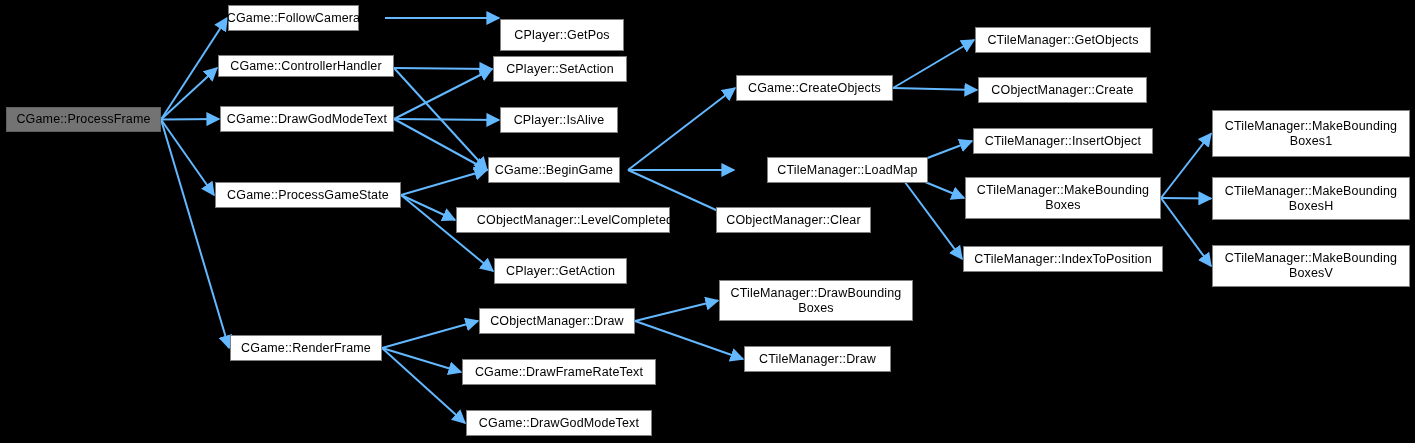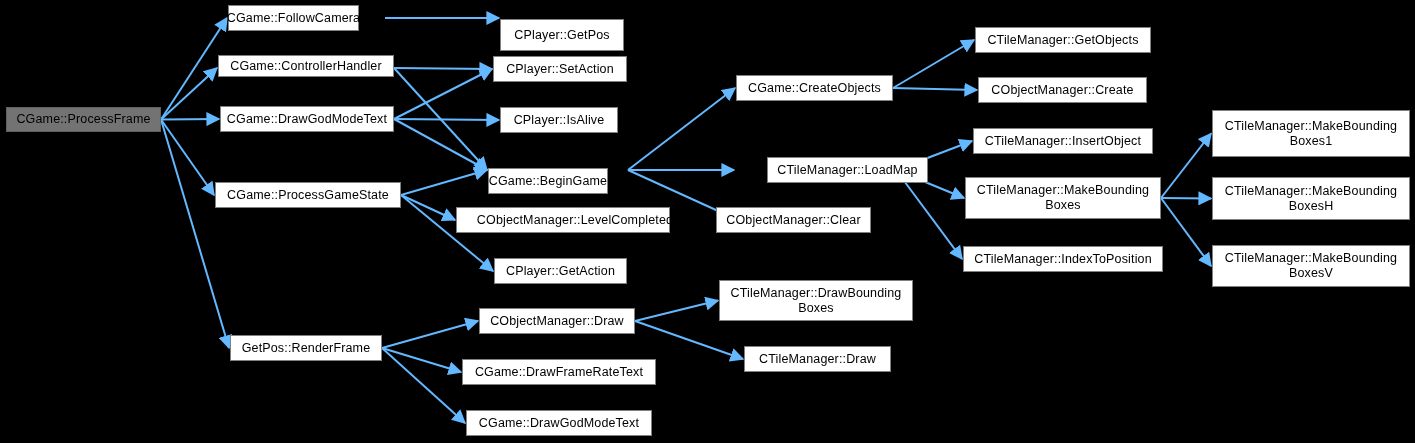--- a/index.html
+++ b/index.html
@@ -90,25 +90,25 @@
         <line x1="1161" y1="198" x2="1211" y2="198.5" stroke="#63b8ff" stroke-width="2" marker-end="url(#arrow)"></line>
         <line x1="1161" y1="198" x2="1211" y2="266" stroke="#63b8ff" stroke-width="2" marker-end="url(#arrow)"></line>
       </g>
   </svg>
   <div id="nodes-group">
       <div class="node root" style="left: 6px; top: 107px; width: 155px; height: 25px;"><span class="node-label">CGame::ProcessFrame</span></div>
       <div class="node" style="left: 228px; top: 5px; width: 131px; height: 26px;"><span class="node-label">CGame::FollowCamera</span></div>
       <div class="node" style="left: 218px; top: 55px; width: 176px; height: 22px;"><span class="node-label">CGame::ControllerHandler</span></div>
       <div class="node" style="left: 220px; top: 106px; width: 174px; height: 26px;"><span class="node-label">CGame::DrawGodModeText</span></div>
       <div class="node" style="left: 215px; top: 182px; width: 186px; height: 26px;"><span class="node-label">CGame::ProcessGameState</span></div>
-      <div class="node" style="left: 230px; top: 335px; width: 152px; height: 26px;"><span class="node-label">GetPos::RenderFrame</span></div>
+      <div class="node" style="left: 230px; top: 335px; width: 152px; height: 26px;"><span class="node-label">CGame::RenderFrame</span></div>
       <div class="node" style="left: 500px; top: 19px; width: 124px; height: 32px;"><span class="node-label">CPlayer::GetPos</span></div>
       <div class="node" style="left: 493px; top: 56px; width: 134px; height: 26px;"><span class="node-label">CPlayer::SetAction</span></div>
       <div class="node" style="left: 500px; top: 107px; width: 118px; height: 26px;"><span class="node-label">CPlayer::IsAlive</span></div>
-      <div class="node" style="left: 488px; top: 168px; width: 120px; height: 26px; justify-content: center;"><span class="node-label">CGame::BeginGame</span></div>
+      <div class="node" style="left: 488px; top: 157px; width: 132px; height: 26px; justify-content: center;"><span class="node-label">CGame::BeginGame</span></div>
       <div class="node" style="left: 456px; top: 207px; width: 214px; height: 26px; padding-left: 24px;"><span class="node-label">CObjectManager::LevelCompleted</span></div>
       <div class="node" style="left: 494px; top: 258px; width: 133px; height: 26px;"><span class="node-label">CPlayer::GetAction</span></div>
       <div class="node" style="left: 479px; top: 308px; width: 156px; height: 26px;"><span class="node-label">CObjectManager::Draw</span></div>
       <div class="node" style="left: 462px; top: 359px; width: 194px; height: 26px;"><span class="node-label">CGame::DrawFrameRateText</span></div>
       <div class="node" style="left: 466px; top: 410px; width: 186px; height: 26px;"><span class="node-label">CGame::DrawGodModeText</span></div>
       <div class="node" style="left: 736px; top: 75px; width: 157px; height: 26px;"><span class="node-label">CGame::CreateObjects</span></div>
       <div class="node" style="left: 735px; top: 157px; width: 161px; height: 26px; margin-left: 32px;"><span class="node-label">CTileManager::LoadMap</span></div>
       <div class="node" style="left: 716px; top: 207px; width: 155px; height: 26px;"><span class="node-label">CObjectManager::Clear</span></div>
       <div class="node" style="left: 719px; top: 280px; width: 194px; height: 41px;"><span class="node-label">CTileManager::DrawBounding
 Boxes</span></div>

